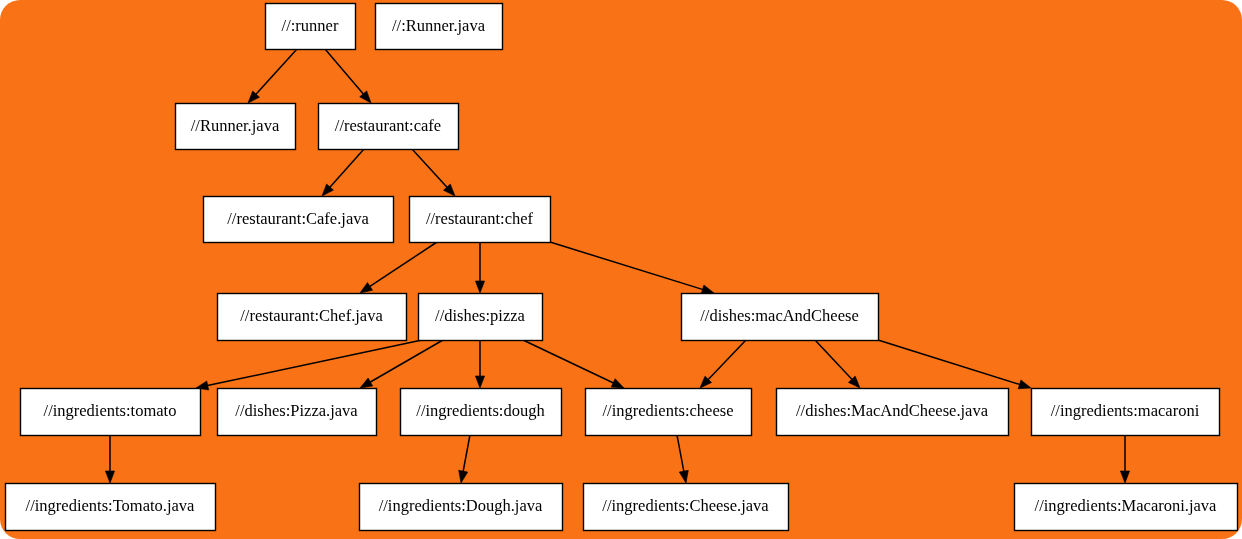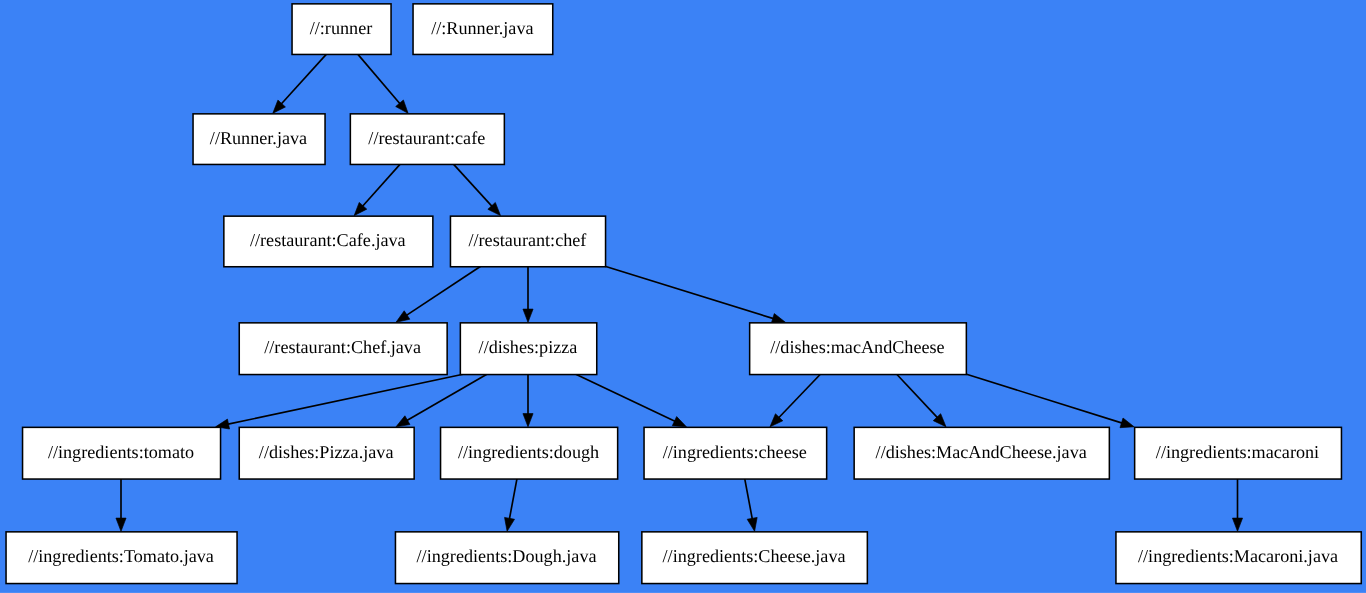--- a/index.html
+++ b/index.html
@@ -4,23 +4,24 @@
 <style>
   html, body {
     margin: 0;
     padding: 0;
     background: #ffffff;
   }
   #graph-canvas {
     position: relative;
     width: 1242px;
     height: 539px;
-    background: #3b82f6;
+    background: #f97316;
     overflow: hidden;
     font-family: "Liberation Serif", "DejaVu Serif", serif;
+    border-radius: 20px;
   }
   #graph-svg {
     position: absolute;
     left: 0;
     top: 0;
     width: 1242px;
     height: 539px;
   }
   .node-rect {
     fill: #ffffff;

